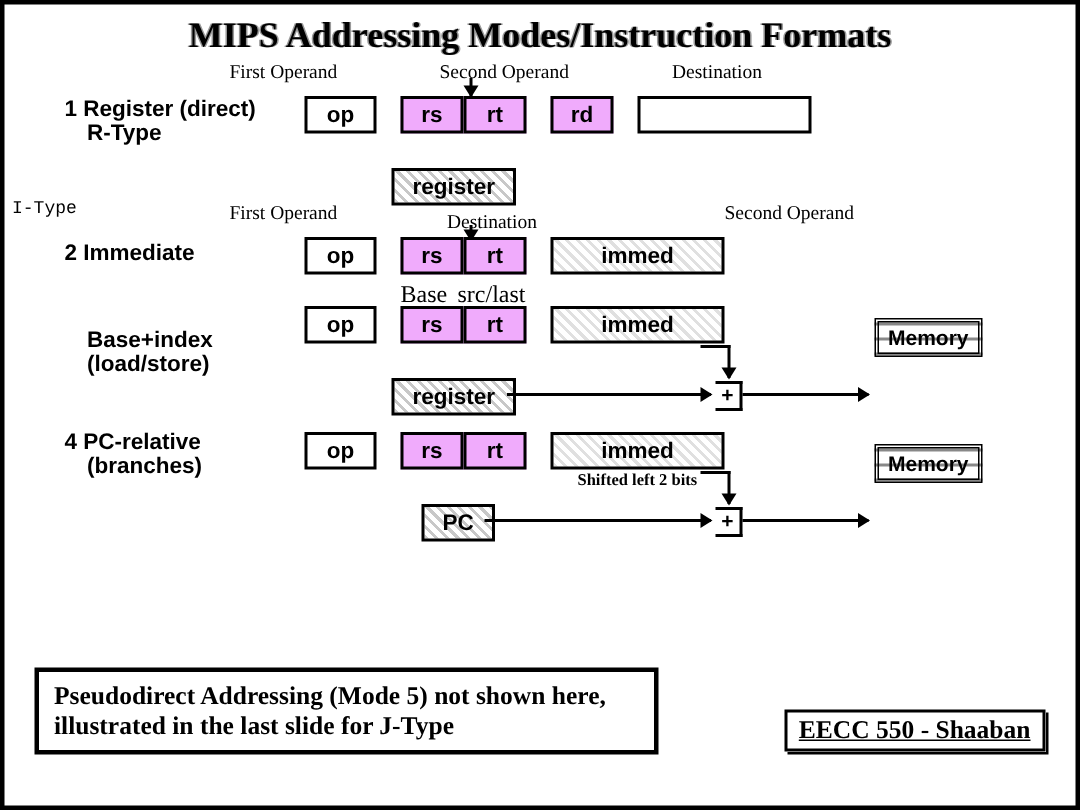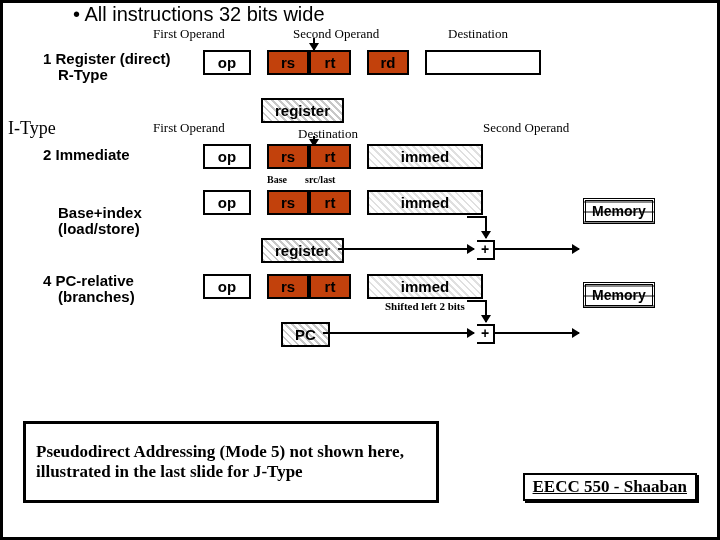--- a/index.html
+++ b/index.html
@@ -2,44 +2,44 @@
 <html><head>
 <meta charset="utf-8">
 <style>
 body{margin:0;font-family:Arial,Helvetica,sans-serif;font-size:14px;color:#000}
 .slide{width:720px;height:540px;border:3px solid #000;box-sizing:border-box;position:relative;background:#fff}
 .title{font-family:'Times New Roman',serif;font-weight:bold;font-size:24px;text-align:center;padding:8px 10px 2px;text-shadow:1px 0 0 #999, -1px 0 0 #999}
 .sub{font-size:20px;padding:0 70px}
 .content{position:relative;padding:6px 20px 0 20px}
 .lbl{font-family:'Times New Roman',serif;font-weight:normal;font-size:13px;position:absolute}
 .mode{font-weight:bold;font-size:15px;position:absolute}
-.itype{font-family:Liberation Serif, serif;font-size:18px;position:absolute}
+.itype{font-family:Liberation Mono, monospace;font-size:12px;position:absolute}
 .fbox{position:absolute;display:flex}
 .fcell{border:2px solid #000;padding:2px 6px;font-weight:bold;font-size:15px;text-align:center}
 .op{background:#fff;width:32px}
-.reg{background:#c2410c;width:26px}
+.reg{background:#f0abfc;width:26px}
 .imm{background:repeating-linear-gradient(45deg,#e0e0e0 0,#e0e0e0 2px,#fff 2px,#fff 5px);width:100px}
 .hbox{background:repeating-linear-gradient(45deg,#c8c8c8 0,#c8c8c8 2px,#fff 2px,#fff 5px);border:2px solid #000;padding:2px 12px;font-weight:bold;font-size:15px}
 .mem{position:absolute;border:3px double #000;background:repeating-linear-gradient(0deg,#fff 0,#fff 8px,#888 8px,#888 10px);padding:2px 6px;font-weight:bold}
 .plus{position:absolute;border:2px solid #000;border-left:none;width:16px;height:16px;font-weight:bold;text-align:center;line-height:14px}
 .arrow{position:absolute;background:#000;height:2px}
 .arrow:after{content:'';position:absolute;right:-1px;top:-4px;border-left:8px solid #000;border-top:5px solid transparent;border-bottom:5px solid transparent}
 .varrow{position:absolute;background:#000;width:2px}
 .varrow:after{content:'';position:absolute;left:-4px;bottom:-1px;border-top:8px solid #000;border-left:5px solid transparent;border-right:5px solid transparent}
-.note{font-family:'Times New Roman',serif;font-weight:bold;font-size:17px;border:3px solid #000;padding:18px 10px;position:absolute}
+.note{font-family:'Times New Roman',serif;font-weight:bold;font-size:17px;border:3px solid #000;padding:6px 10px;position:absolute}
 .crs{font-family:'Times New Roman',serif;font-weight:bold;font-size:17px;border:2px solid #000;box-shadow:2px 2px 0 #000;padding:2px 8px;position:absolute;text-decoration:underline}
 .ftr{font-family:'Times New Roman',serif;font-weight:bold;font-size:11px;position:absolute}
-.slbl{font-family:'Times New Roman',serif;font-weight:bold;font-size:10px;position:absolute}
+.slbl{font-family:'Times New Roman',serif;font-weight:normal;font-size:16px;position:absolute}
 .shft{font-family:'Times New Roman',serif;font-weight:bold;font-size:11px;position:absolute}
 </style>
 </head>
 <body>
 
 <div class="slide">
-<div class="sub">• All instructions 32 bits wide</div>
+<div class="title">MIPS Addressing Modes/Instruction Formats</div>
 
 <div class="content">
 
 <div class="lbl" style="left:150px;top:0">First Operand</div>
 <div class="lbl" style="left:290px;top:0">Second Operand</div>
 <div class="lbl" style="left:445px;top:0">Destination</div>
 <div class="varrow" style="left:310px;top:12px;height:12px"></div>
 
 <div class="mode" style="left:40px;top:24px">1 Register (direct)</div>
 <div class="mode" style="left:55px;top:40px">R-Type</div>

